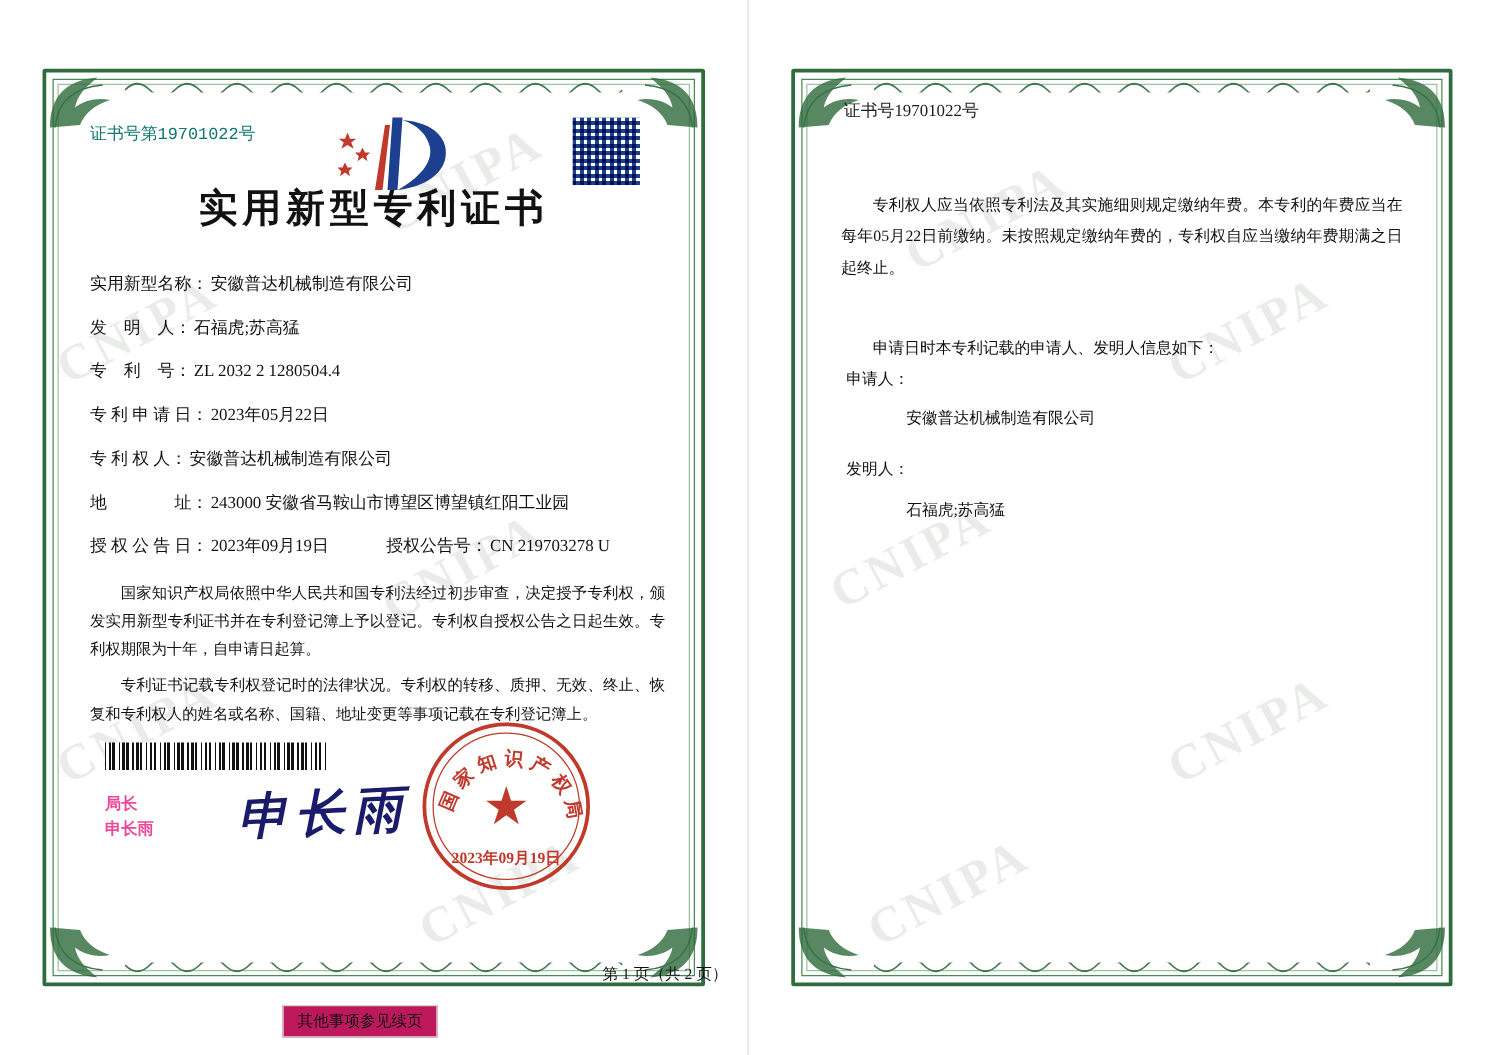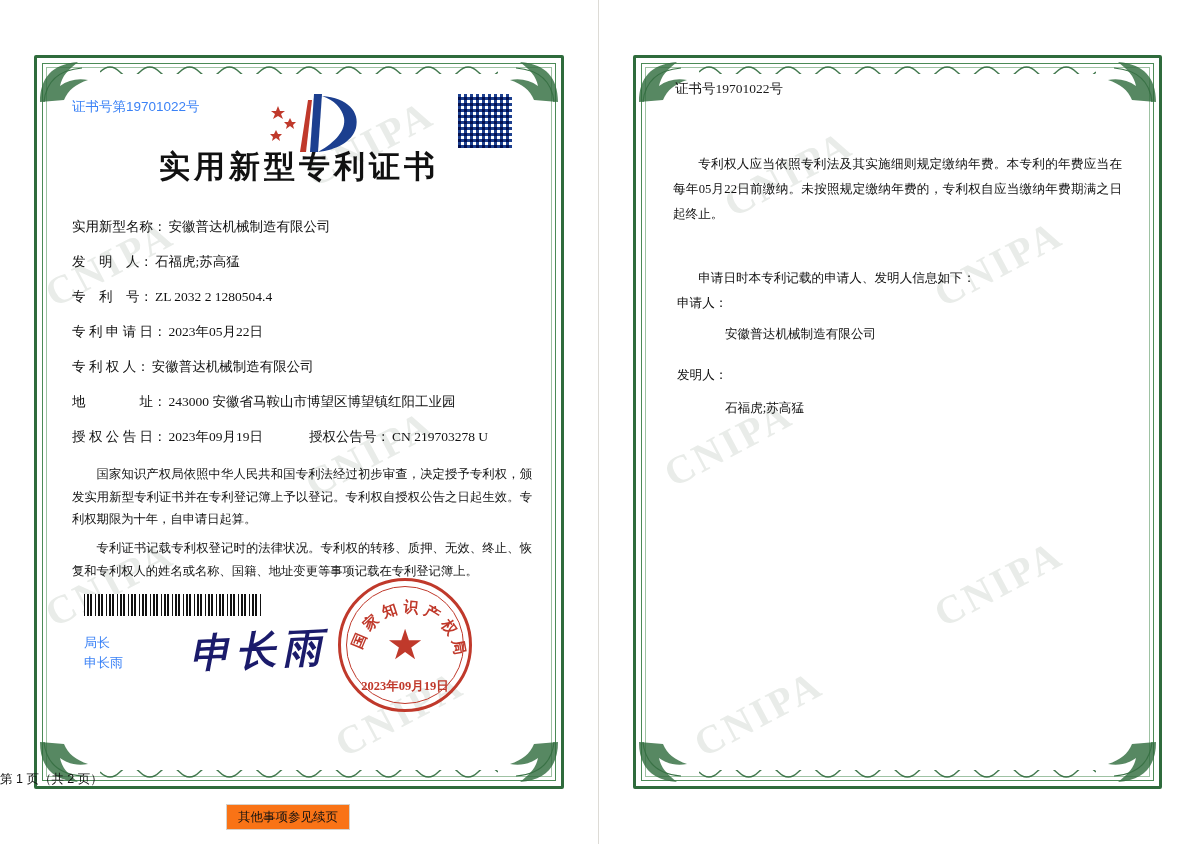--- a/index.html
+++ b/index.html
@@ -79,23 +79,23 @@
     pointer-events: none;
     white-space: nowrap;
   }
 
   
   .content {
     position: absolute;
     left: 60px; right: 60px; top: 80px; bottom: 80px;
   }
   .cert-no {
-    font-family: Liberation Sans, sans-serif;
+    font-family: Liberation Mono, monospace;
     font-size: 13.5px;
-    color: #3b82f6;
+    color: #0f766e;
     margin-left: 12px;
     margin-top: 18px;
   }
   .logo {
     position: absolute;
     left: 196px; top: 10px;
     width: 120px; height: 70px;
   }
   .qr {
     position: absolute;
@@ -156,22 +156,22 @@
     width: 178px; height: 22px;
     background: repeating-linear-gradient(90deg,
       #111 0 1px, #fff 1px 3px, #111 3px 5px, #fff 5px 6px,
       #111 6px 8px, #fff 8px 11px);
   }
   .sig-block {
     position: absolute;
     left: 24px; bottom: 92px;
     font-family: "Liberation Serif", serif;
     font-size: 13px;
-    font-weight: normal;
-    color: #3b82f6;
+    font-weight: bold;
+    color: #ec4899;
     line-height: 1.5;
   }
   .handwrite {
     position: absolute;
     left: 130px; bottom: 86px;
     font-family: "Liberation Serif", serif;
     font-size: 40px;
     font-style: italic;
     font-weight: bold;
     color: #1b1b6b;
@@ -210,23 +210,23 @@
     text-align: center;
     font-family: "Liberation Serif", serif;
     font-size: 12.5px;
     font-weight: bold;
     color: #c0392b;
     letter-spacing: 0px;
   }
 
   .page-footer {
     position: absolute;
-    left: 0; right: 1px; bottom: 56px;
-    text-align: left;
-    font-family: Liberation Sans, sans-serif;
+    left: 0; right: 16px; bottom: 56px;
+    text-align: right;
+    font-family: Liberation Serif, serif;
     font-size: 12.5px;
     color: #111;
   }
 
   
   .r-cert-no {
     font-family: "Liberation Serif", serif;
     font-size: 13.5px;
     color: #1b1b1b;
     margin-left: 16px;
@@ -264,21 +264,21 @@
     padding-left: 66px;
   }
   .r-sub2 { margin-top: 24px; }
   .r-val2 { margin-top: 16px; }
 
   
   .note-tab {
     position: absolute;
     left: 226px; bottom: 14px;
     width: 124px; height: 26px;
-    background: #f97316;
+    background: #be185d;
     border: 1px solid #d6d3cc;
     display: flex; align-items: center; justify-content: center;
     font-family: "Liberation Serif", serif;
     font-size: 12.5px;
     color: #111;
   }
 </style>
 </head>
 <body>
 

